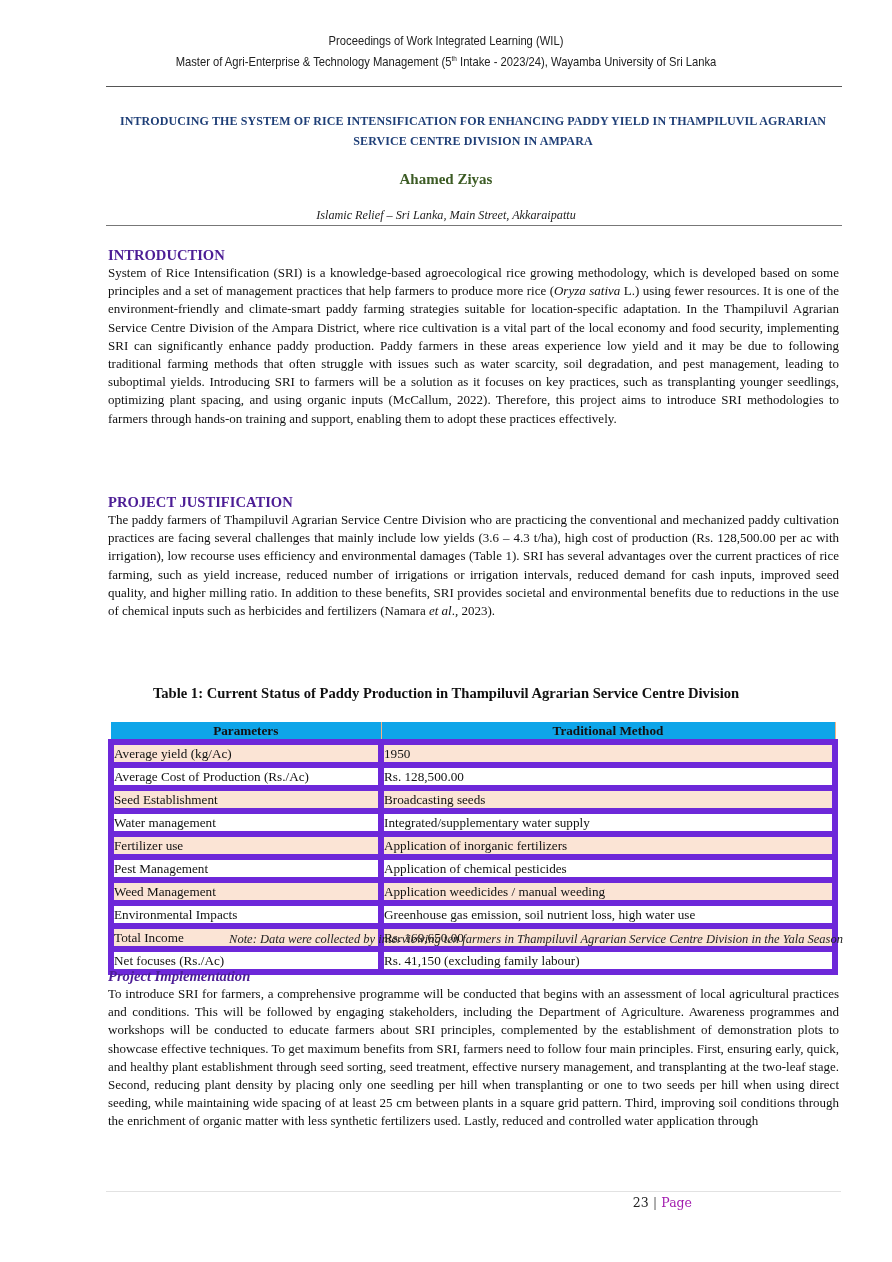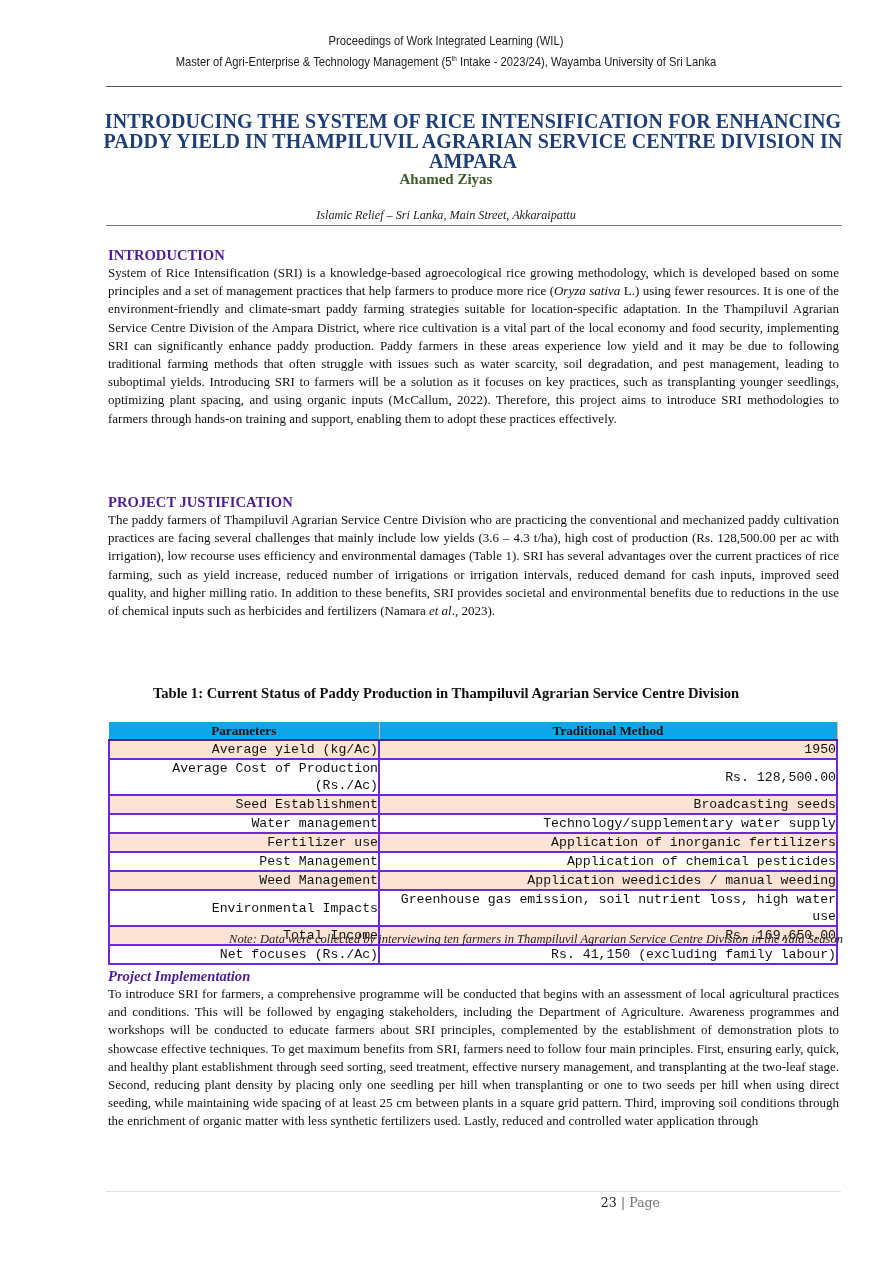--- a/index.html
+++ b/index.html
@@ -1,56 +1,56 @@
 <!DOCTYPE html>
 <html><head>
 <meta charset="utf-8">
 <style>
   html, body { margin: 0; padding: 0; background: #ffffff; }
   body { width: 892px; height: 1262px; position: relative; overflow: hidden; color: #111; }
-  .page { position: absolute; left: 0; top: 0; width: 713px; height: 1262px; }
+  .page { position: absolute; left: 0; top: 0; width: 713px; height: 1262px; padding-left: 32px; }
 
   .header { position: absolute; top: 33px; left: 0; width: 892px; text-align: center;
     font-family: "Liberation Sans", sans-serif; font-size: 12.2px; line-height: 17px; color: #222;
     transform: scaleX(0.92); transform-origin: center top; }
   .header sup { font-size: 7px; }
   .header-rule { position: absolute; top: 86px; left: 106px; width: 736px; height: 0; border-top: 1.3px solid #555; }
 
   .title { position: absolute; top: 111px; left: 100px; width: 746px; text-align: center;
-    font-family: "Liberation Serif", serif; font-weight: bold; font-size: 20px; line-height: 20px; color: #1f3f77; letter-spacing: 0.1px; }
+    font-family: "Liberation Serif", serif; font-weight: bold; font-size: 12px; line-height: 20px; color: #1f3f77; letter-spacing: 0.1px; }
   .author { position: absolute; top: 171px; left: 0; width: 892px; text-align: center;
     font-family: "Liberation Serif", serif; font-weight: bold; font-size: 15px; color: #3c5b24; }
   .affil { position: absolute; top: 208px; left: 0; width: 892px; text-align: center;
     font-family: "Liberation Serif", serif; font-style: italic; font-size: 12.2px; color: #222; }
   .affil-rule { position: absolute; top: 225px; left: 106px; width: 736px; border-top: 1.3px solid #777; }
 
   .body-text { position: absolute; left: 108px; width: 731px;
     font-family: "Liberation Serif", serif; font-size: 13px; line-height: 18.2px; text-align: justify; color: #111; }
   .heading { font-family: "Liberation Serif", serif; font-weight: bold; font-size: 14.6px; line-height: 18px; color: #4c1d95; }
   .heading-italic { font-style: italic; }
   .sec { position: absolute; left: 108px; width: 731px; }
 
   .table-caption { position: absolute; top: 685px; left: 0; width: 892px; text-align: center;
     font-family: "Liberation Serif", serif; font-weight: bold; font-size: 14.6px; color: #111; }
 
   table.data { position: absolute; top: 722px; left: 108px; width: 730px; border-collapse: collapse;
     font-family: "Liberation Serif", serif; font-size: 13.2px; color: #111; }
   table.data th { background: #0ea5e9; font-weight: bold; height: 16px; padding: 0; border-right: 1px solid #f4b183; border-bottom: 2px solid #4c1d95; line-height: 17px; }
-  table.data td { height: 17px; padding: 0; text-align: right; line-height: 17px; border: 2px solid #6d28d9; font-family: Liberation Mono, monospace; }
+  table.data td { height: 17px; padding: 0; text-align: left; line-height: 17px; border: 6px solid #6d28d9; }
   table.data tr.odd td { background: #fbe4d5; }
   table.data tr.even td { background: #ffffff; }
   table.data col.c1 { width: 270px; }
 
   .note { position: absolute; top: 932px; left: 108px; width: 735px; text-align: right;
     font-family: "Liberation Serif", serif; font-style: italic; font-size: 12.5px; color: #222; white-space: nowrap; }
 
   .footer-rule { position: absolute; top: 1191px; left: 106px; width: 735px; border-top: 1px solid #e2e2e2; }
   .footer { position: absolute; top: 1195px; right: 53px; font-family: "DejaVu Serif", serif; font-size: 12.5px; color: #222; }
   .footer .sep { color: #888; padding: 0 4px; font-weight: bold; }
-  .footer .pg { color: #737373; }
+  .footer .pg { color: #a21caf; }
 </style>
 </head>
 <body>
 
 <div class="page">
 
   <div class="header">
     <div>Proceedings of Work Integrated Learning (WIL)</div>
     <div><span>Master of Agri-Enterprise &amp; Technology Management (5</span><sup>th</sup><span> Intake - 2023/24), Wayamba University of Sri Lanka</span></div>
   </div>
@@ -92,21 +92,21 @@
       <tr class="even">
           <td>Average Cost of Production (Rs./Ac)</td>
           <td>Rs. 128,500.00</td>
         </tr>
       <tr class="odd">
           <td>Seed Establishment</td>
           <td>Broadcasting seeds</td>
         </tr>
       <tr class="even">
           <td>Water management</td>
-          <td>Technology/supplementary water supply</td>
+          <td>Integrated/supplementary water supply</td>
         </tr>
       <tr class="odd">
           <td>Fertilizer use</td>
           <td>Application of inorganic fertilizers</td>
         </tr>
       <tr class="even">
           <td>Pest Management</td>
           <td>Application of chemical pesticides</td>
         </tr>
       <tr class="odd">

